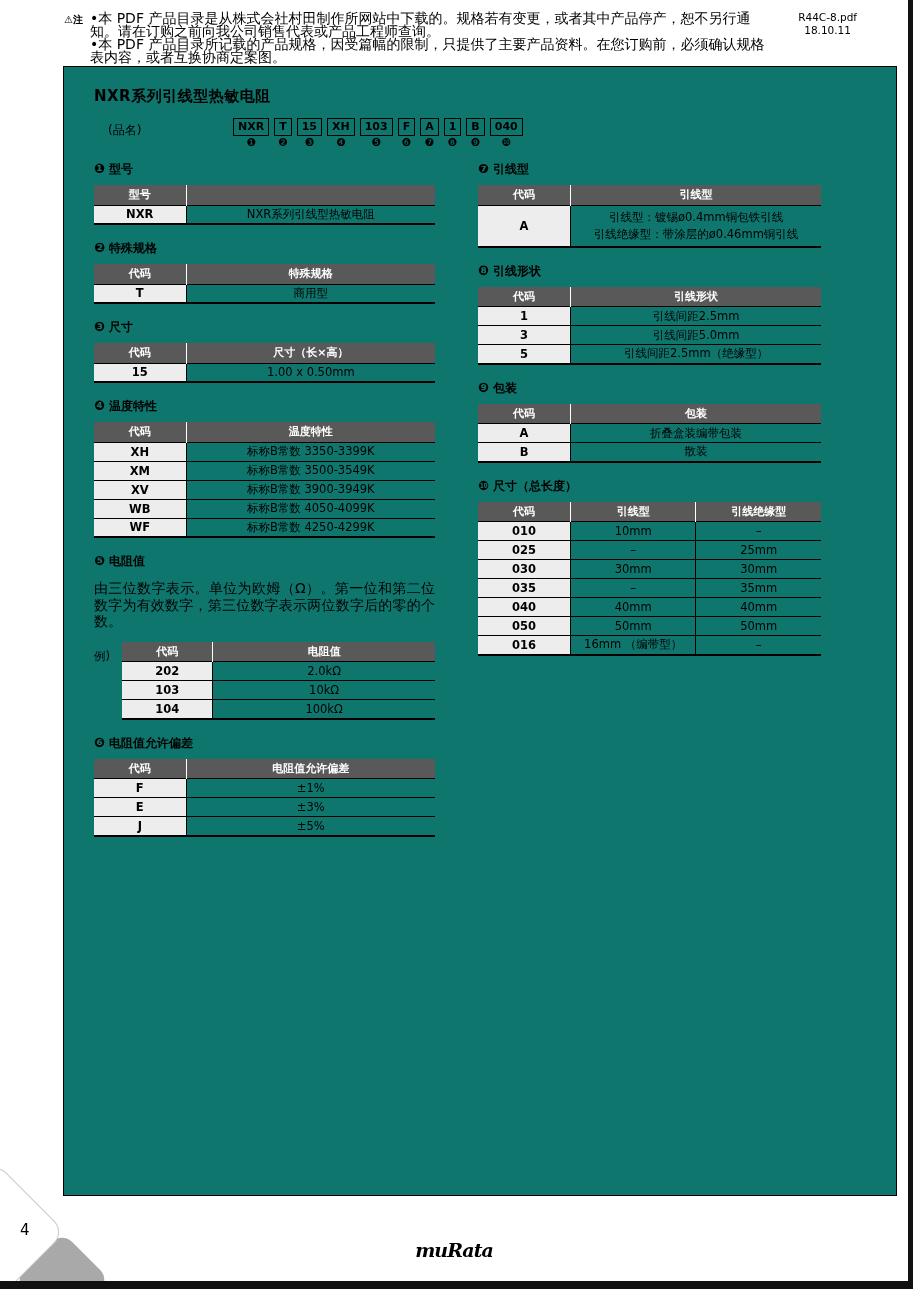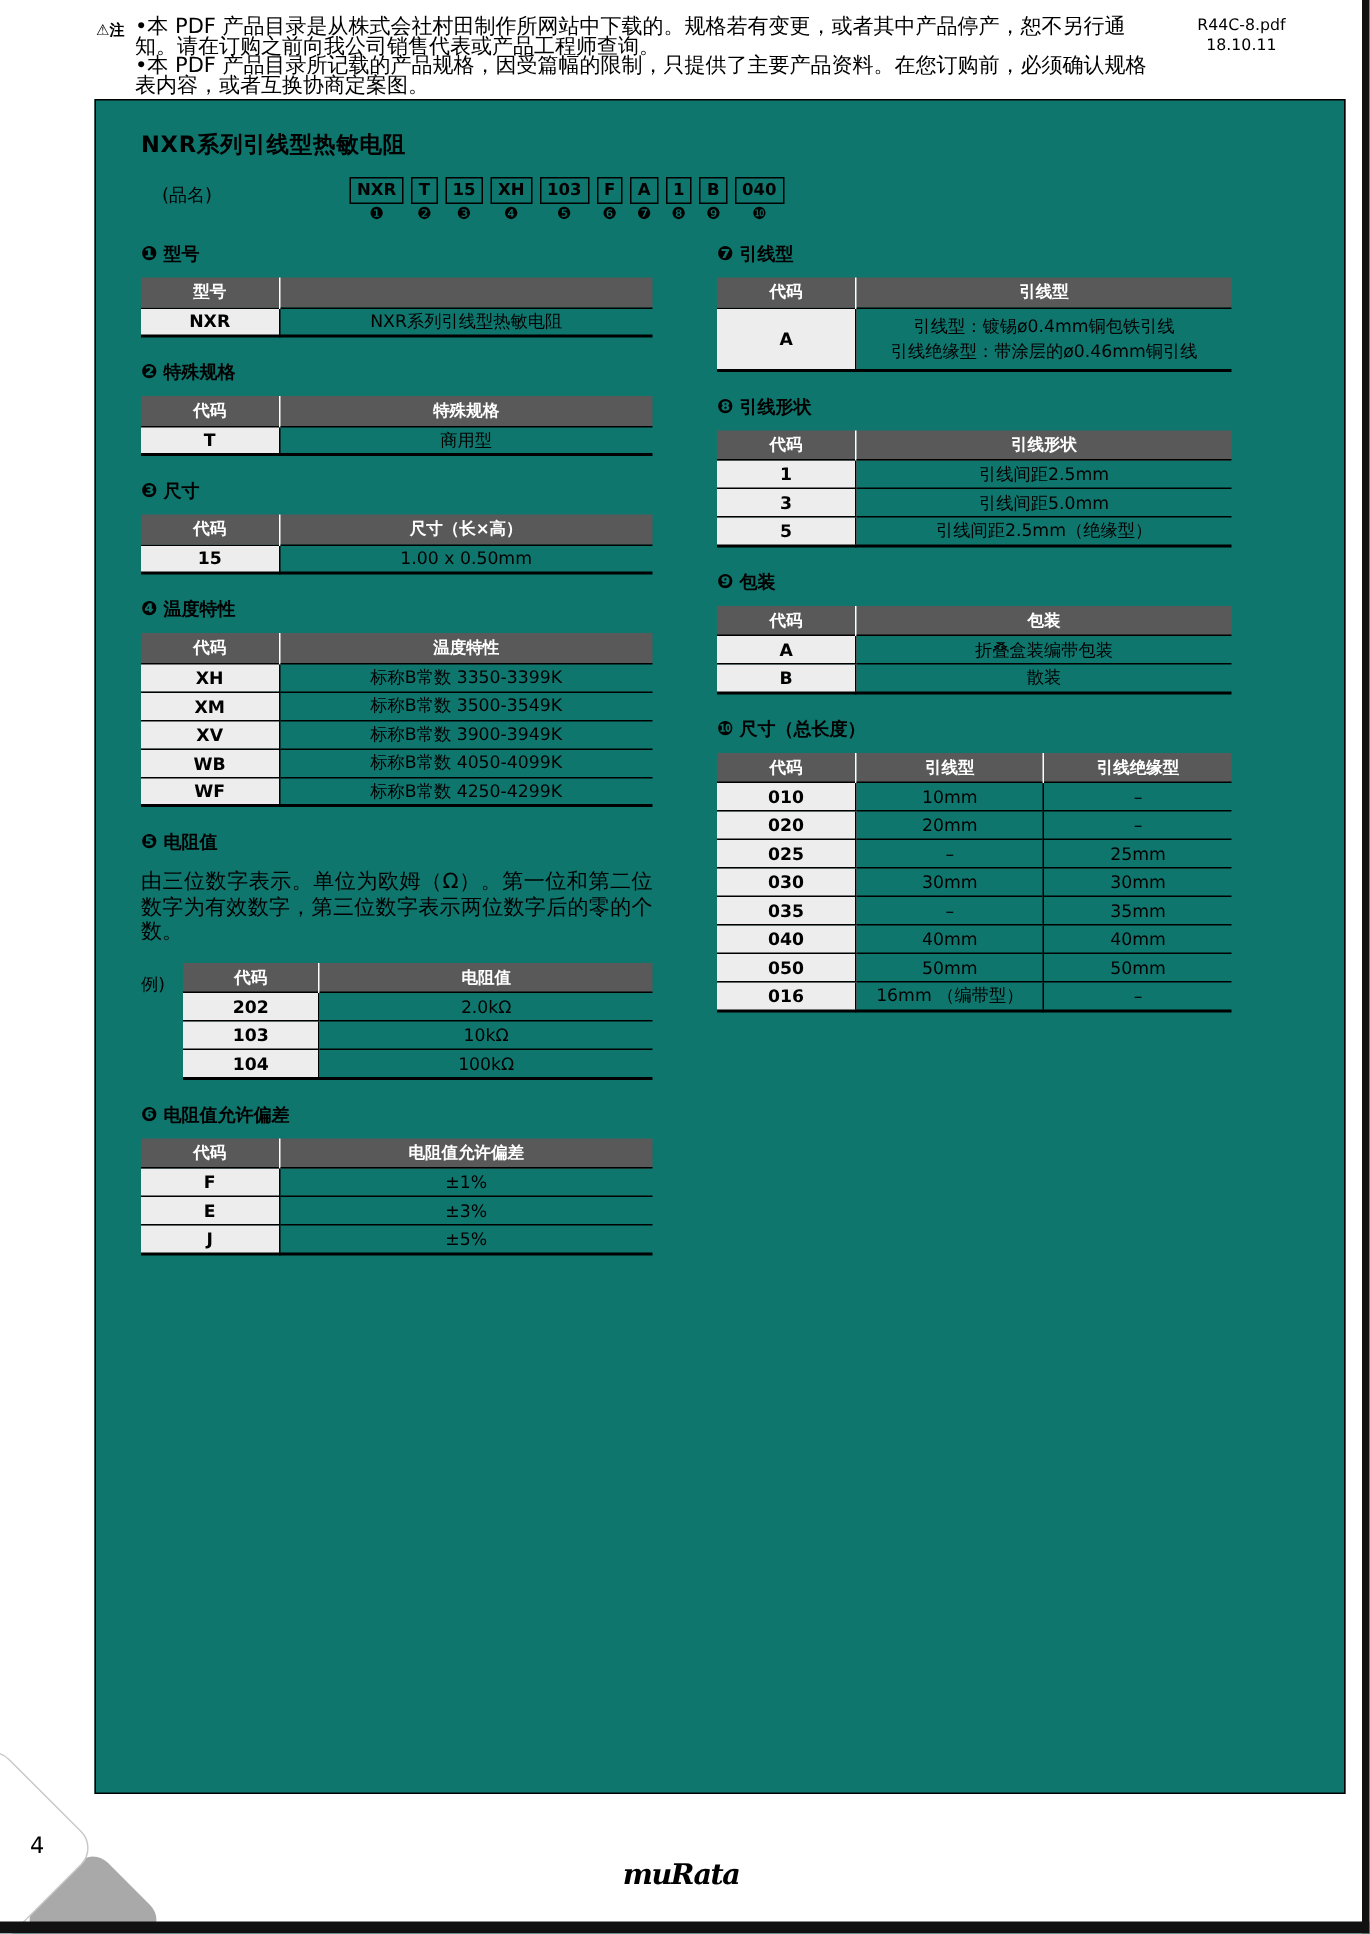--- a/index.html
+++ b/index.html
@@ -421,25 +421,20 @@
               <th>引线绝缘型</th>
             </tr>
           </thead>
           <tbody>
             <tr>
               <td class="code">010</td>
               <td>10mm</td>
               <td>–</td>
             </tr>
             <tr>
-              <td class="code">020</td>
-              <td>20mm</td>
-              <td>–</td>
-            </tr>
-            <tr>
               <td class="code">025</td>
               <td>–</td>
               <td>25mm</td>
             </tr>
             <tr>
               <td class="code">030</td>
               <td>30mm</td>
               <td>30mm</td>
             </tr>
             <tr>

